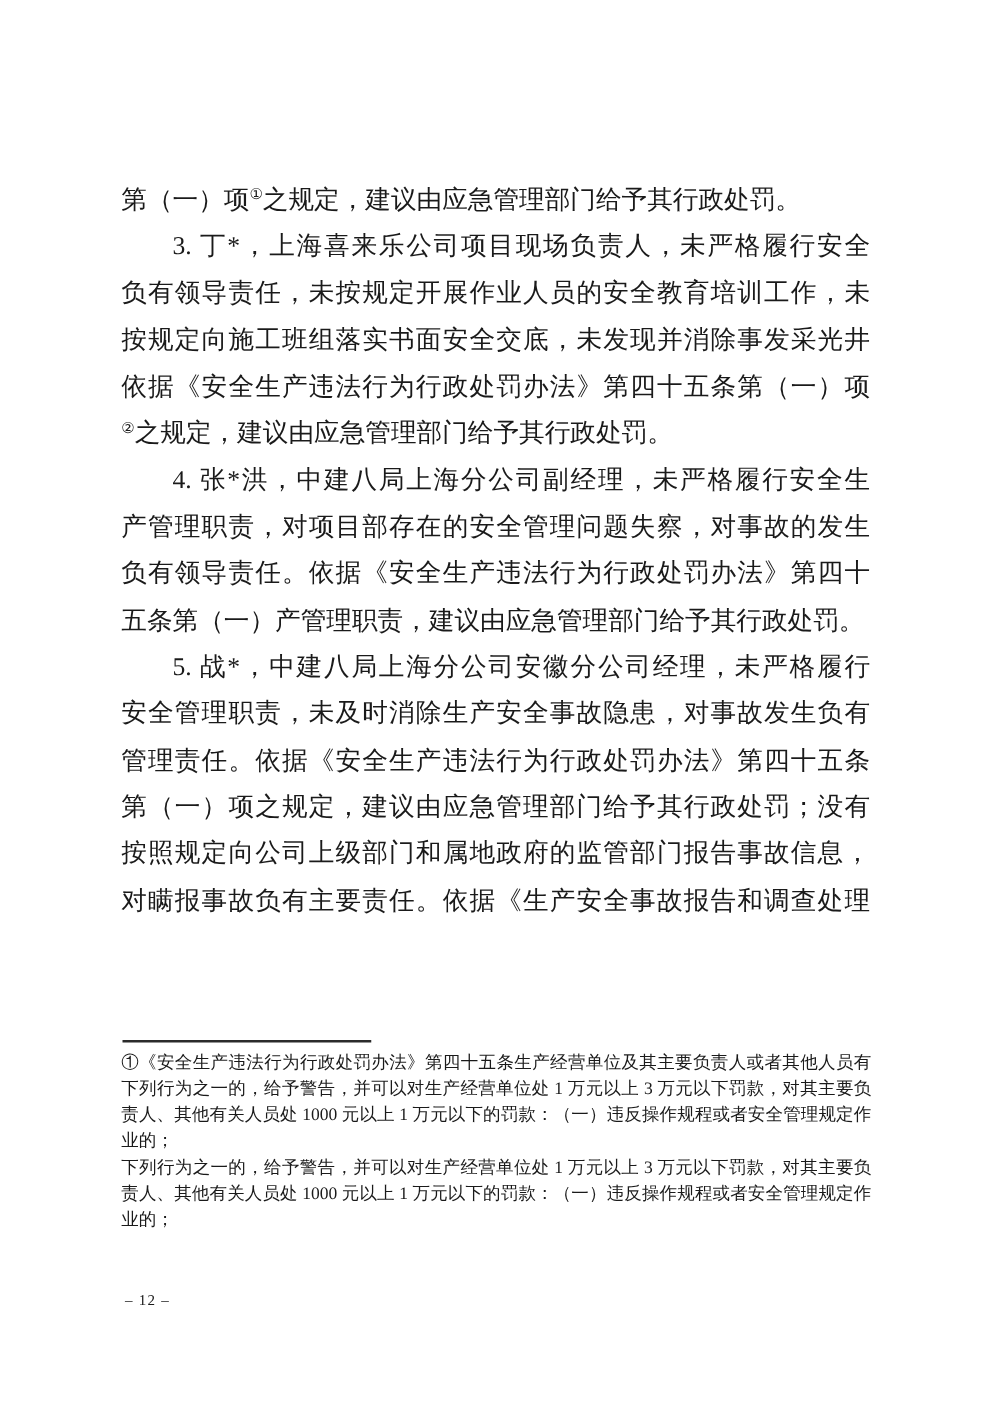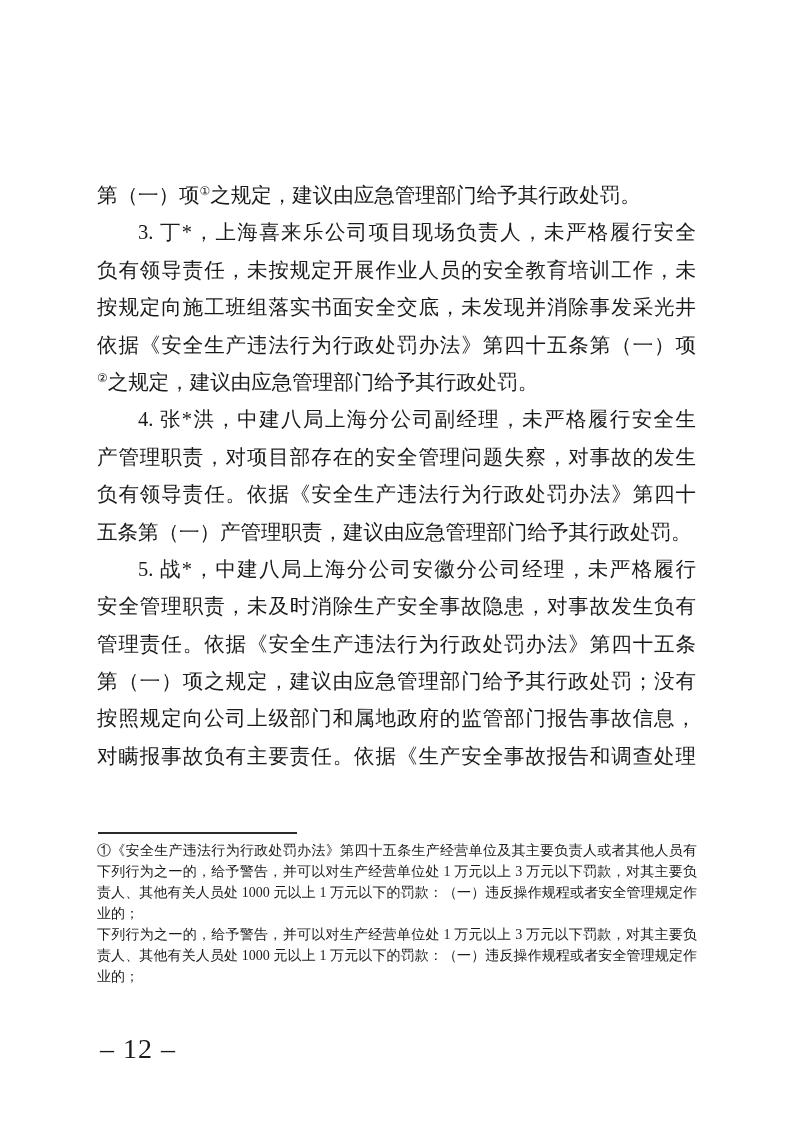--- a/index.html
+++ b/index.html
@@ -5,21 +5,21 @@
   html,body{margin:0;padding:0;background:#ffffff;}
   .page{
     position:relative;
     width:793px;height:1122px;
     background:#ffffff;
     color:#1a1a1a;
     font-family:"Liberation Serif","DejaVu Serif",serif;
     overflow:hidden;
   }
   .body-text{
-    position:absolute;left:97px;top:142px;width:599px;margin-top:35px;
+    position:absolute;left:97px;top:142px;width:599px;
   }
   .bline{
     font-size:20.5px;
     line-height:37.4px;
     height:37.4px;
     text-align:justify;
     white-space:normal;
     overflow:hidden;
   }
   .bline.j{text-align-last:justify;}
@@ -37,21 +37,21 @@
     position:absolute;left:97px;top:840px;width:600px;
   }
   .fline{
     font-size:14px;
     line-height:21px;
     text-align:justify;
   }
   .fline.j{text-align-last:justify;}
   .pageno{
     position:absolute;left:100px;top:1033px;
-    font-size:28px;letter-spacing:1px;
+    font-size:12px;letter-spacing:1px;
   }
 </style>
 </head>
 <body>
 
 <div class="page">
 
   <div class="body-text">
 
     <div class="bline plain"><span>第（一）项</span><sup class="sup">①</sup><span>之规定，建议由应急管理部门给予其行政处罚。</span></div>

